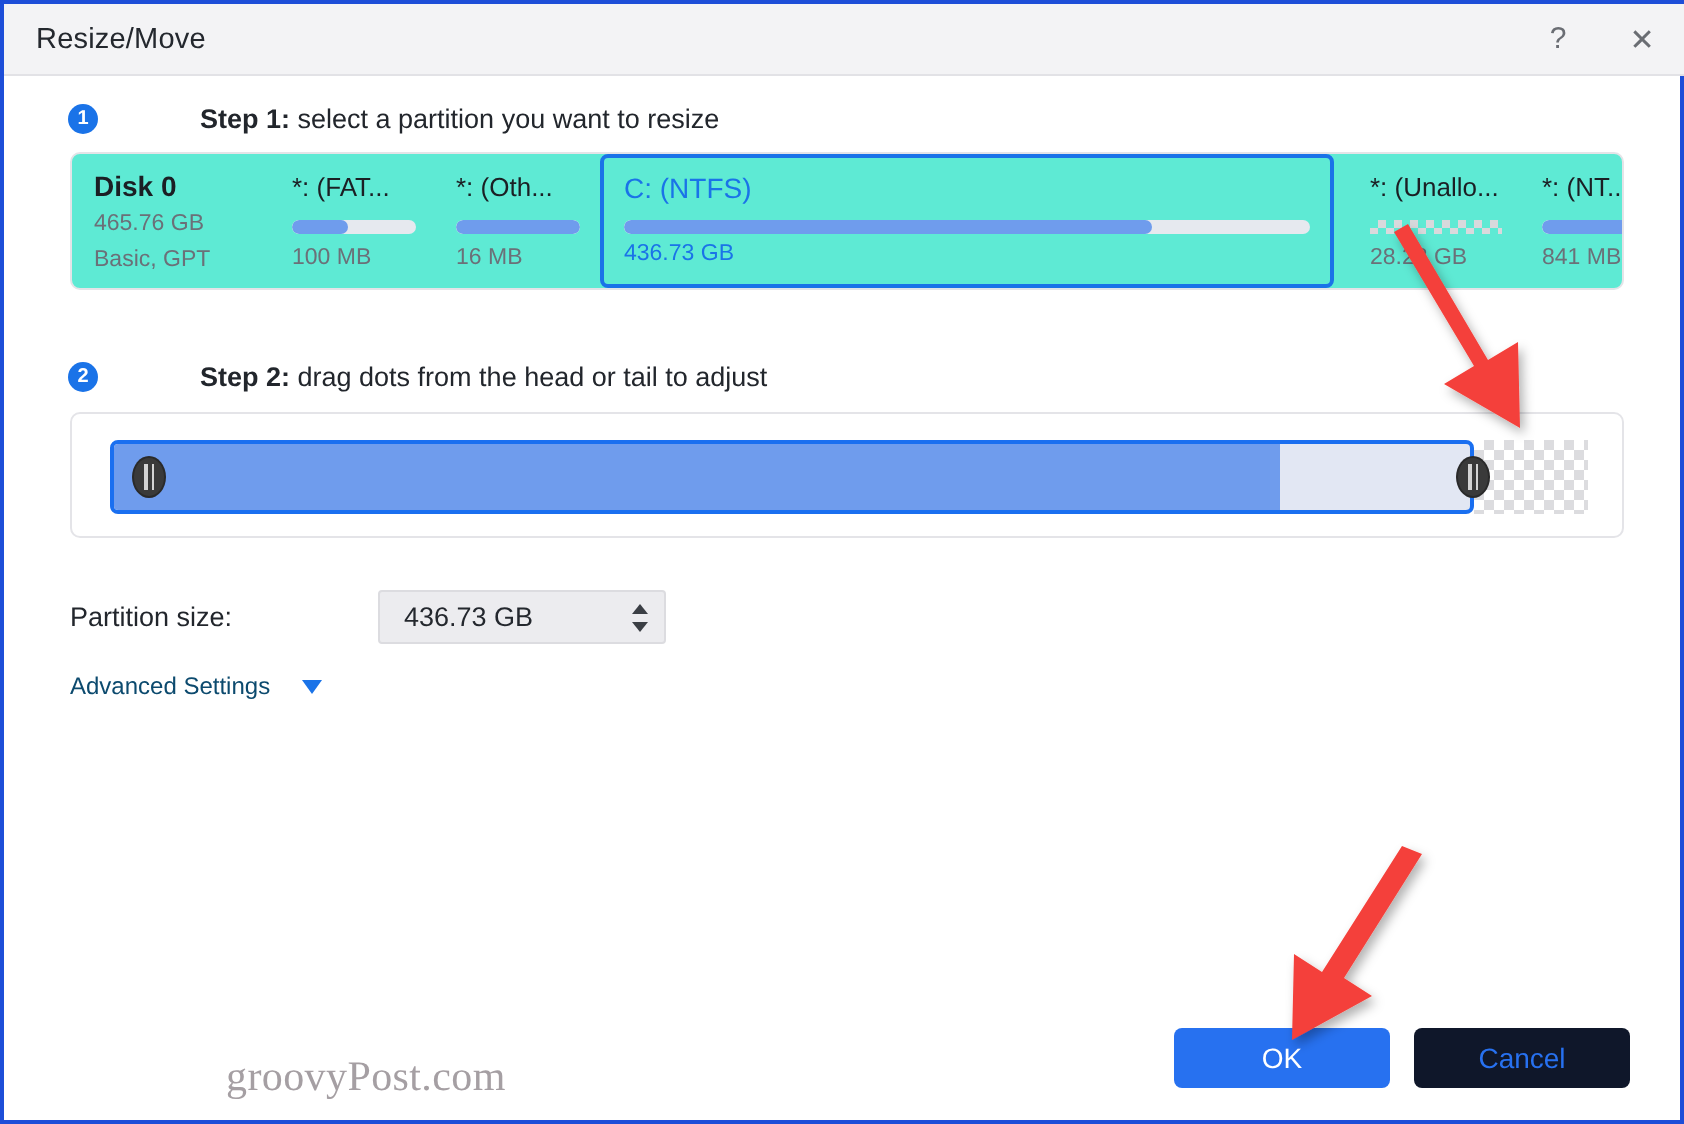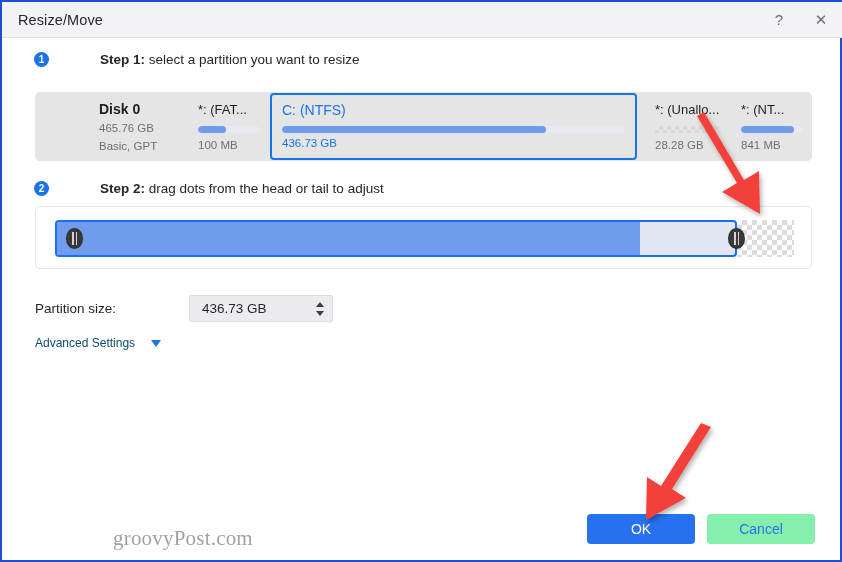--- a/index.html
+++ b/index.html
@@ -56,29 +56,28 @@
   }
   .step-label { font-size: 13.5px; color: #22262c; margin-left: 44px; }
   .step-label b { font-weight: bold; }
 
   #step1 { left: 32px; top: 47px; }
   #step2 { left: 32px; top: 176px; }
 
   
   .partition-map {
     position: absolute;
-    left: 33px; top: 90px;
+    left: 33px; top: 74px;
     width: 777px; height: 69px;
     border: 1px solid #e4e4e8;
     border-radius: 5px;
-    background: #e5e5e5;
+    background: #5eead4;
     display: flex;
     align-items: stretch;
     overflow: hidden;
-    justify-content: flex-end;
   }
   .disk-info {
     width: 100px;
     padding: 8px 0 0 11px;
     flex: 0 0 auto;
   }
   .disk-info .dname { font-size: 14px; font-weight: bold; color: #1b1f24; }
   .disk-info .dmeta { font-size: 11.5px; color: #6b7078; margin-top: 4px; line-height: 14px; }
 
   .part {
@@ -234,21 +233,21 @@
     display: flex; align-items: center; justify-content: center;
     font-size: 14px;
     cursor: default;
   }
   #btn-ok {
     left: 585px; top: 512px; width: 108px;
     background: #2771f0; color: #ffffff;
   }
   #btn-cancel {
     left: 705px; top: 512px; width: 108px;
-    background: #86efac; color: #2771f0;
+    background: #0f172a; color: #2771f0;
   }
 
   
   .arrow-layer {
     position: absolute; left: 0; top: 0;
     width: 842px; height: 562px;
     pointer-events: none;
   }
 </style>
 </head>
@@ -277,20 +276,27 @@
     </div>
 
     <div class="part" style="width:82px;">
       <div class="pname">*: (FAT...</div>
       <div class="usebar" style="width:62px;">
           <i style="width:45%"></i>
         </div>
       <div class="psize">100 MB</div>
     </div>
 
+    <div class="part" style="width:82px;">
+      <div class="pname">*: (Oth...</div>
+      <div class="usebar" style="width:62px;">
+          <i style="width:100%"></i>
+        </div>
+      <div class="psize">16 MB</div>
+    </div>
 
     <div class="part selected" style="width:367px;">
       <div class="pname">C: (NTFS)</div>
       <div class="usebar" style="width:343px; top:31px;">
           <i style="width:77%"></i>
         </div>
       <div class="psize">436.73 GB</div>
     </div>
 
     <div class="part" style="width:86px; margin-left:8px;">

